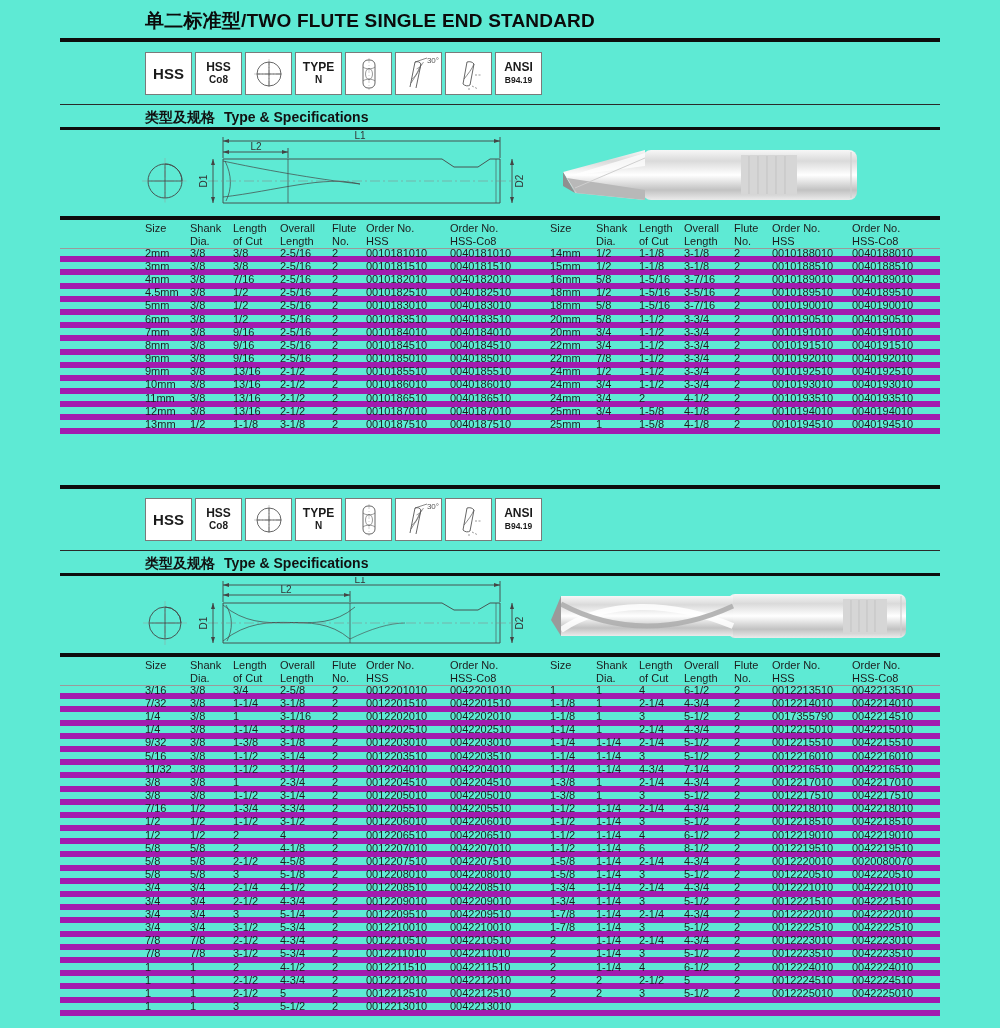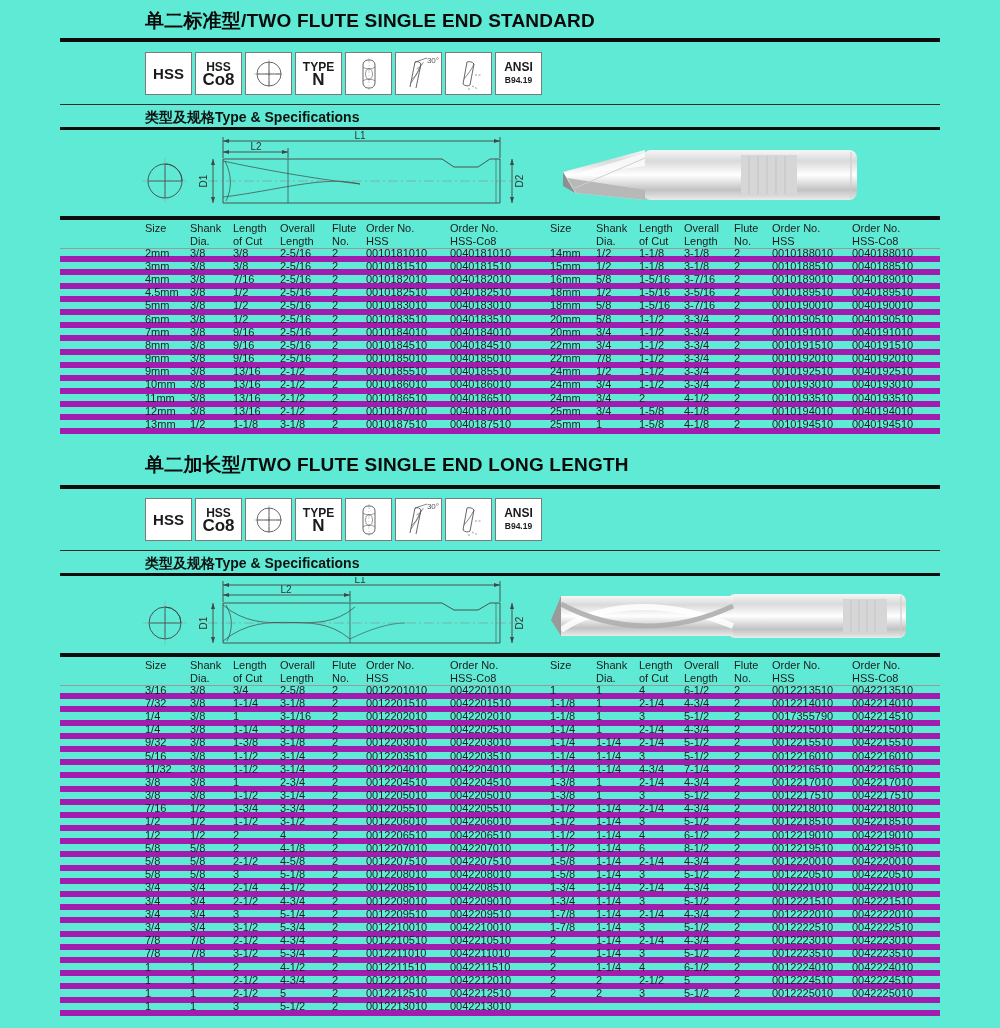--- a/index.html
+++ b/index.html
@@ -8,27 +8,27 @@
   .abs{position:absolute;}
   .title{font-weight:700;font-size:19px;white-space:nowrap;color:#0b0b0b;letter-spacing:.2px;}
   .rule{background:#0d0d0d;}
   .thinrule{background:#2a2a2a;}
   
   .badges{display:flex;gap:3px;}
   .badge{width:47px;height:43px;border:1px solid #7a7a7a;box-sizing:border-box;background:#fff;
          display:flex;flex-direction:column;align-items:center;justify-content:center;
          text-align:center;position:relative;}
   .badge .b-l1{font-weight:700;font-size:12px;line-height:13px;color:#1a1a1a;}
-  .badge .b-l2{font-weight:700;font-size:17px;line-height:12px;color:#1a1a1a;}
+  .badge .b-l2{font-weight:700;font-size:10px;line-height:12px;color:#1a1a1a;}
   .badge[data-name="hss-badge"] .b-l1{font-size:15px;}
   .badge[data-name="ansi-b94-19-badge"] .b-l2{font-size:8.5px;text-align:center;}
   .badge .b-label{position:absolute;top:3px;right:2px;font-size:8px;color:#555;font-weight:400;}
   
   .spec{font-weight:700;font-size:14px;white-space:nowrap;}
-  .spec .en{}
+  .spec .en{margin-left:9px;}
   
   .dtable{position:absolute;left:60px;width:880px;}
   .trow{display:grid;
         grid-template-columns:85px 45px 43px 47px 52px 34px 84px 88px 12px 46px 43px 45px 50px 38px 80px 86px;
         border-bottom:6px solid #a21caf;height:13.2px;align-items:center;box-sizing:border-box;}
   .trow>div{font-size:11px;line-height:12px;white-space:nowrap;overflow:hidden;color:#1c1c1c;}
   .trow.thead{height:27px;border-bottom:1px solid #9a9a9a;align-items:flex-start;}
   .thead .hc{display:flex;flex-direction:column;}
   .thead .hc span{font-size:11px;line-height:13px;color:#1c1c1c;}
   svg text{font-family:"Liberation Sans",sans-serif;}
@@ -482,21 +482,20 @@
         <div data-name="col-size">25mm</div>
         <div data-name="col-shank-dia">1</div>
         <div data-name="col-length-of-cut">1-5/8</div>
         <div data-name="col-overall-length">4-1/8</div>
         <div data-name="col-flute-no">2</div>
         <div data-name="col-order-no-hss">0010194510</div>
         <div data-name="col-order-no-hss-co8">0040194510</div>
       </div>
     </div>
 
-  <div class="abs title" style="left:145px;top:452px;" data-name="section-title-long-length">单二加长型/TWO FLUTE SINGLE END LONG LENGTH</div>
   <div class="abs rule" style="left:60px;top:485px;width:880px;height:4px;" data-name="divider"></div>
 
   <div class="abs badges" style="left:145px;top:498px;" data-name="badge-row-long-length">
       <div class="badge" data-name="hss-badge">
         <span class="b-l1" data-name="badge-label">HSS</span>
       </div>
       <div class="badge" data-name="hss-co8-badge">
         <span class="b-l1" data-name="badge-label">HSS</span>
         <span class="b-l2" data-name="badge-label">Co8</span>
       </div>
@@ -926,21 +925,21 @@
         <div data-name="col-flute-no">2</div>
         <div data-name="col-order-no-hss">0012207510</div>
         <div data-name="col-order-no-hss-co8">0042207510</div>
         <div data-name="gap"></div>
         <div data-name="col-size">1-5/8</div>
         <div data-name="col-shank-dia">1-1/4</div>
         <div data-name="col-length-of-cut">2-1/4</div>
         <div data-name="col-overall-length">4-3/4</div>
         <div data-name="col-flute-no">2</div>
         <div data-name="col-order-no-hss">0012220010</div>
-        <div data-name="col-order-no-hss-co8">0042220010</div>
+        <div data-name="col-order-no-hss-co8">0020080070</div>
       </div>
       <div class="trow" data-name="table-row">
         <div data-name="spacer"></div>
         <div data-name="col-size">5/8</div>
         <div data-name="col-shank-dia">5/8</div>
         <div data-name="col-length-of-cut">3</div>
         <div data-name="col-overall-length">5-1/8</div>
         <div data-name="col-flute-no">2</div>
         <div data-name="col-order-no-hss">0012208010</div>
         <div data-name="col-order-no-hss-co8">0042208010</div>

